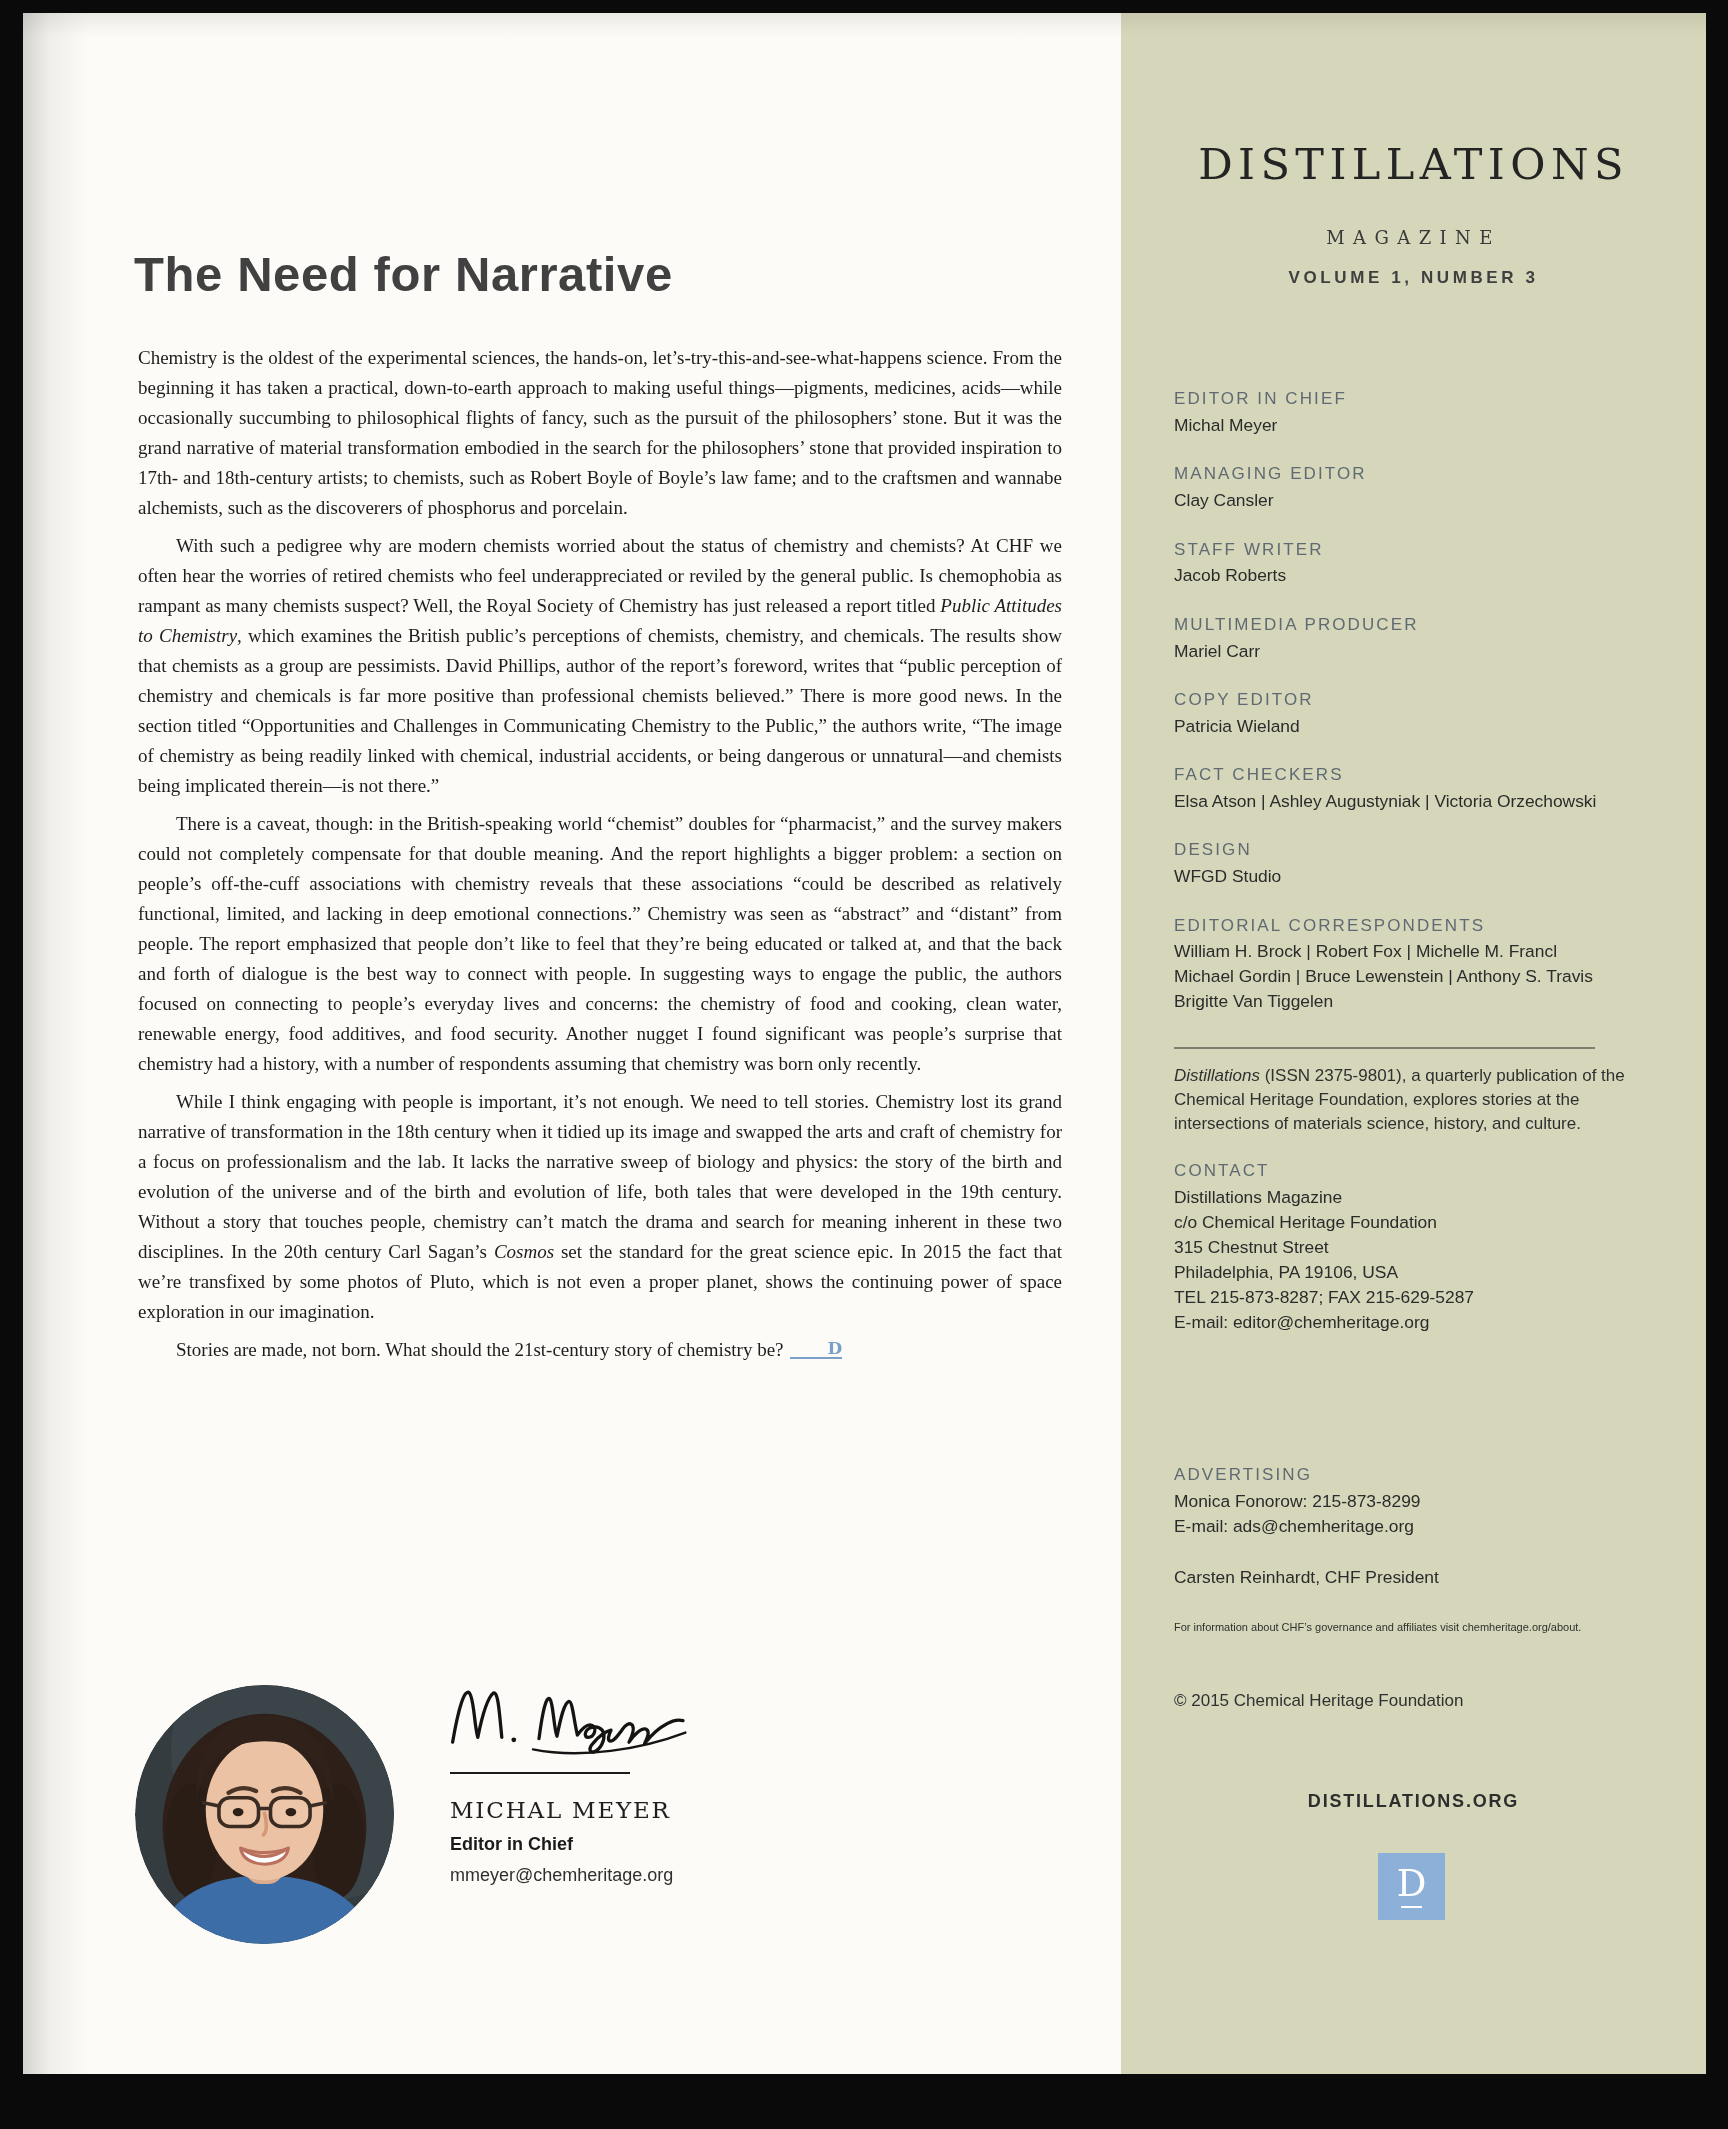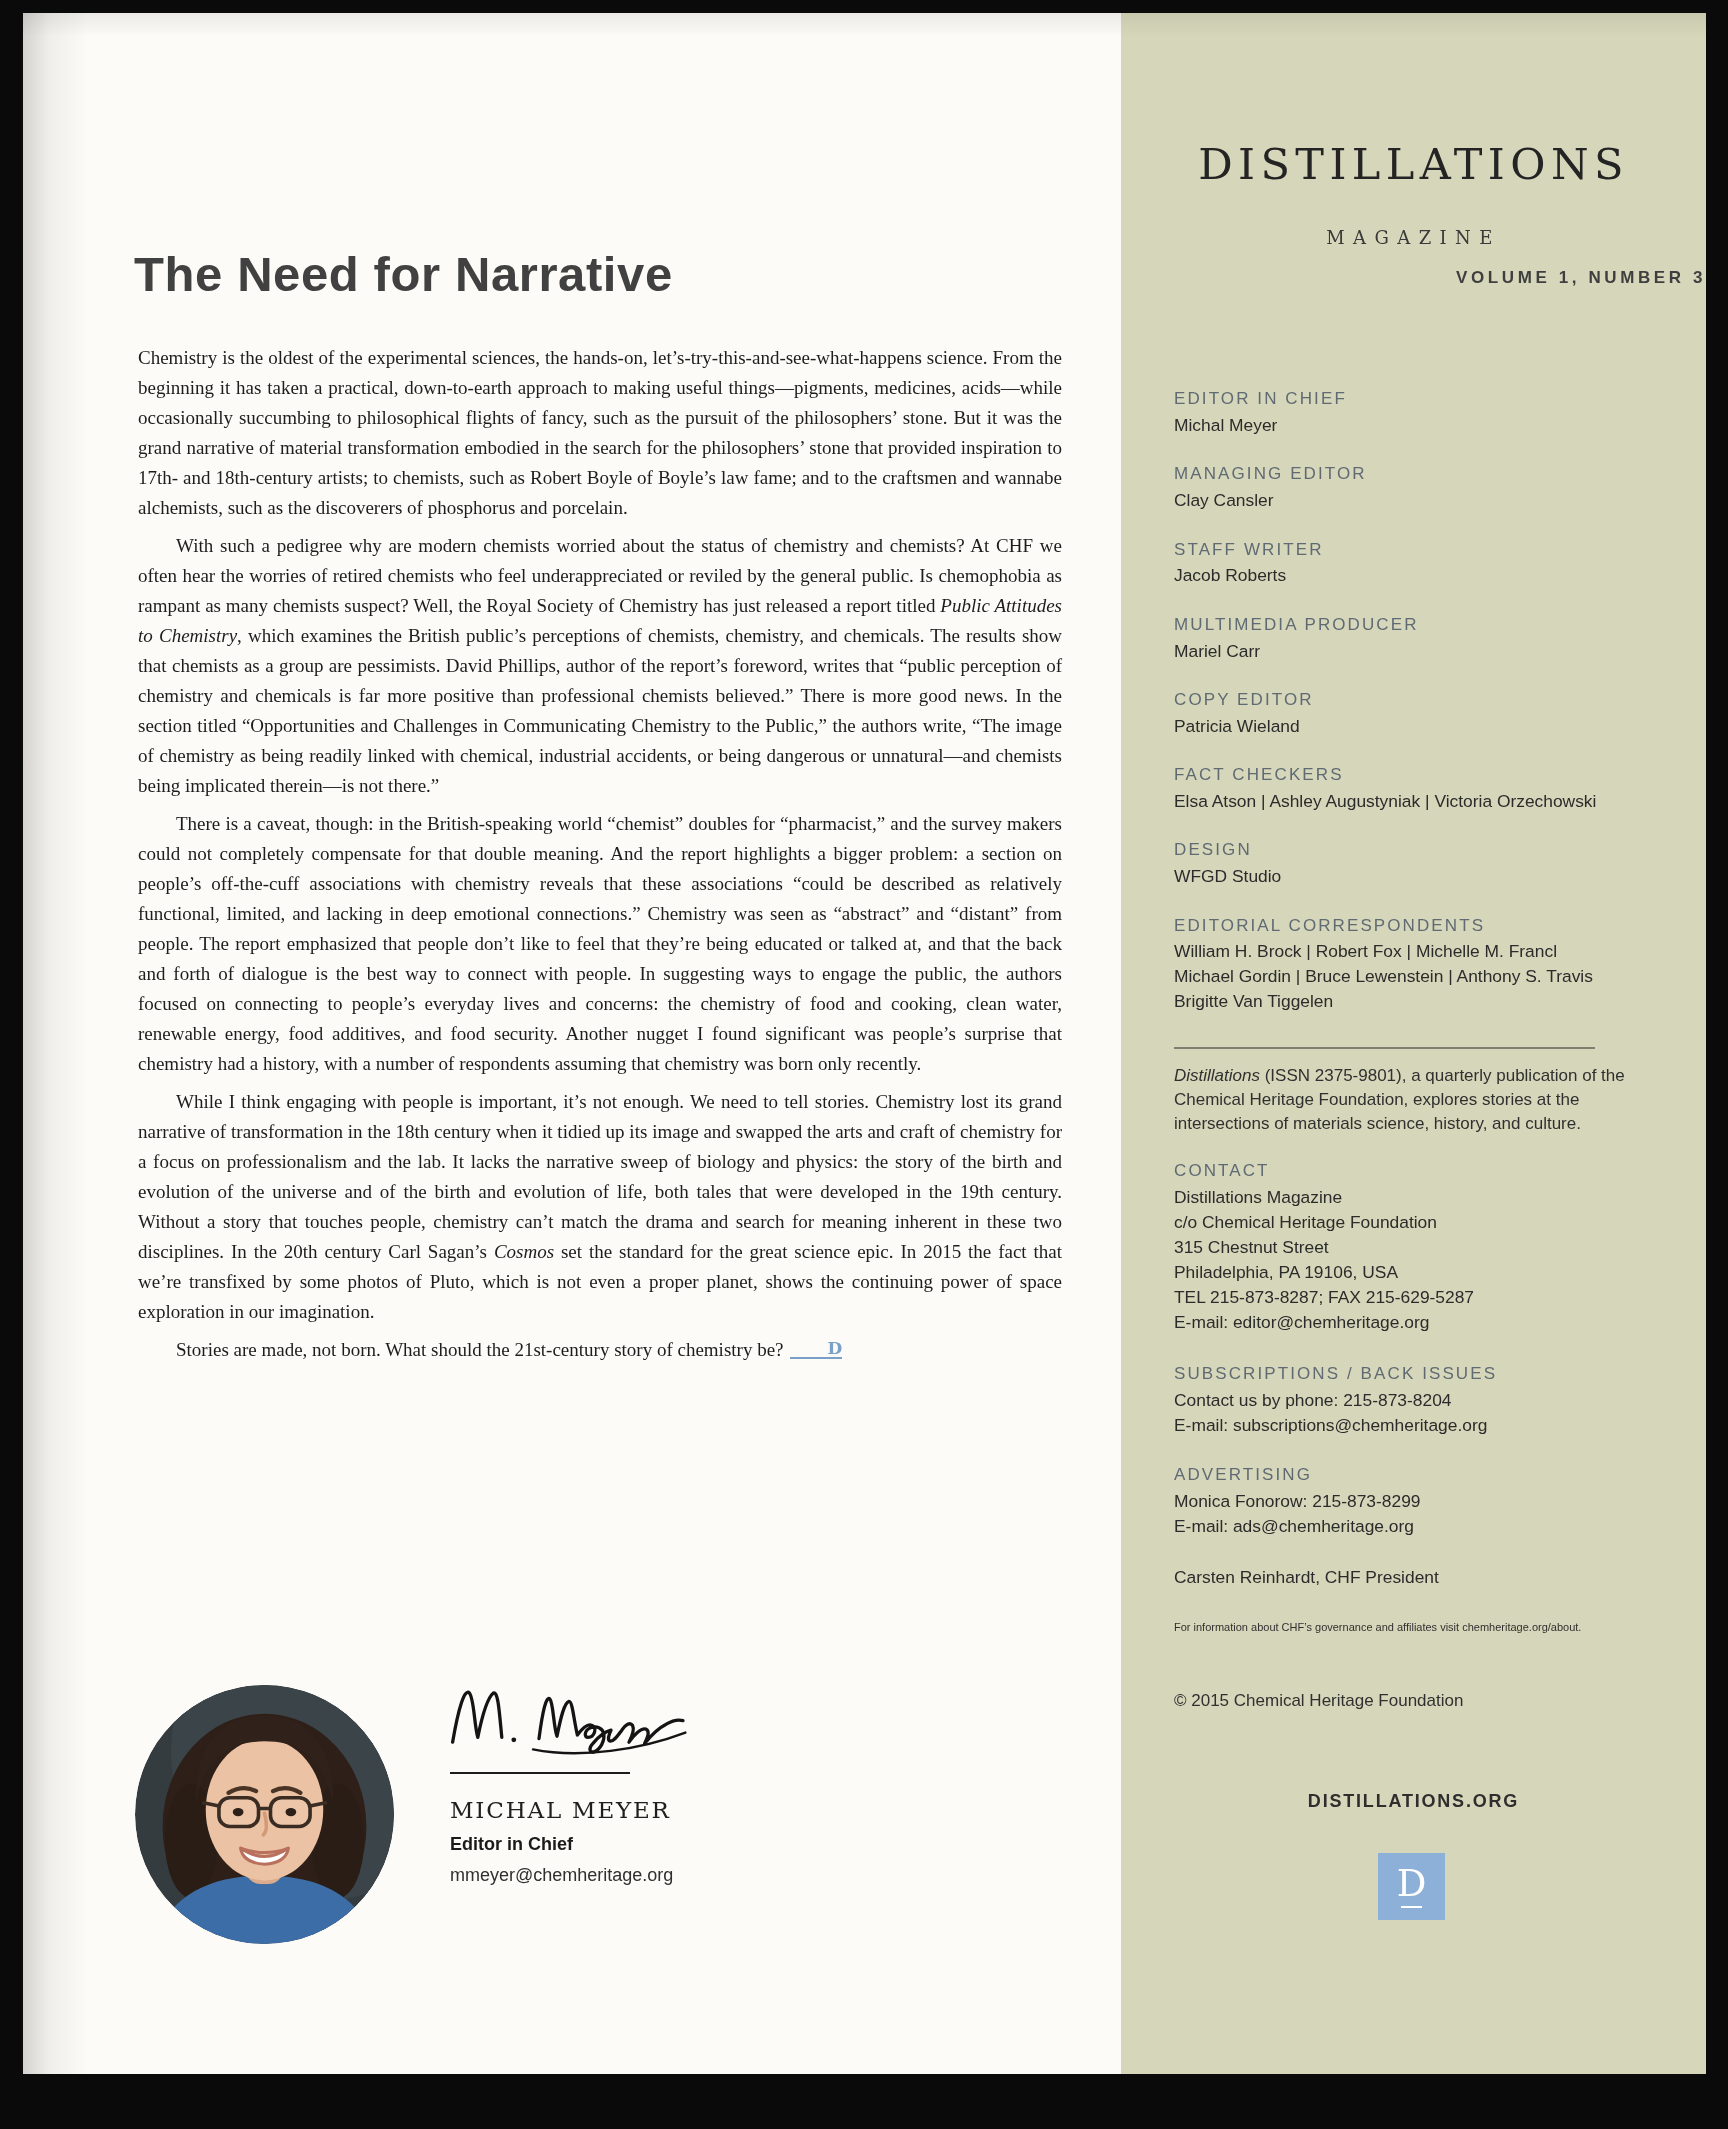--- a/index.html
+++ b/index.html
@@ -88,21 +88,21 @@
     position:absolute;top:126px;left:0;width:100%;text-align:center;
     font-family:"DejaVu Serif",serif;
     font-size:43px;letter-spacing:5.4px;color:#242424;white-space:nowrap;
   }
   .sb-brand-type{
     position:absolute;top:214px;left:0;width:100%;text-align:center;
     font-family:"DejaVu Serif",serif;
     font-size:18px;letter-spacing:8.4px;color:#3a3a3a;
   }
   .sb-issue{
-    position:absolute;top:255px;left:0;width:100%;text-align:right;
+    position:absolute;top:255px;left:0;width:100%;text-align:center;
     font-size:17px;font-weight:bold;letter-spacing:3.6px;color:#3f3f3f;
   }
   .sb-staff{position:absolute;top:376px;left:53px;right:48px;}
   .sb-block{margin-bottom:26.4px;}
   .sb-heading{
     font-size:17px;letter-spacing:2.1px;color:#5f6a73;
     line-height:19px;margin-bottom:4.8px;
   }
   .sb-line{font-size:17.4px;color:#2b2b2b;line-height:25px;}
   .sb-rule{position:absolute;top:1034px;left:53px;width:421px;height:1.8px;background:#7d7f70;}
@@ -239,25 +239,20 @@
     <div class="sb-contact">
       <div class="sb-heading">CONTACT</div>
       <div class="sb-line">Distillations Magazine</div>
       <div class="sb-line">c/o Chemical Heritage Foundation</div>
       <div class="sb-line">315 Chestnut Street</div>
       <div class="sb-line">Philadelphia, PA 19106, USA</div>
       <div class="sb-line">TEL 215-873-8287; FAX 215-629-5287</div>
       <div class="sb-line">E-mail: editor@chemheritage.org</div>
     </div>
 
-    <div class="sb-subs">
-      <div class="sb-heading">SUBSCRIPTIONS / BACK ISSUES</div>
-      <div class="sb-line">Contact us by phone: 215-873-8204</div>
-      <div class="sb-line">E-mail: subscriptions@chemheritage.org</div>
-    </div>
 
     <div class="sb-adv">
       <div class="sb-heading">ADVERTISING</div>
       <div class="sb-line">Monica Fonorow: 215-873-8299</div>
       <div class="sb-line">E-mail: ads@chemheritage.org</div>
     </div>
 
     <div class="sb-president">Carsten Reinhardt, CHF President</div>
     <div class="sb-governance">For information about CHF’s governance and affiliates visit chemheritage.org/about.</div>
     <div class="sb-copyright">© 2015 Chemical Heritage Foundation</div>

